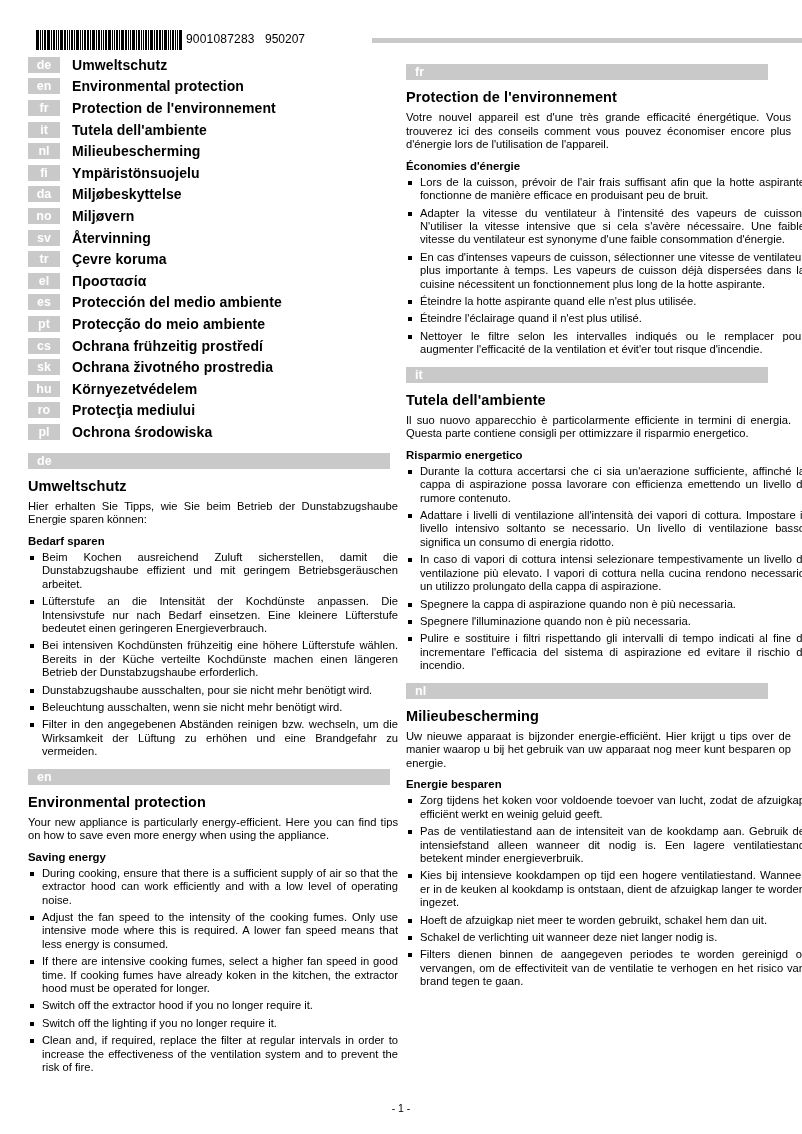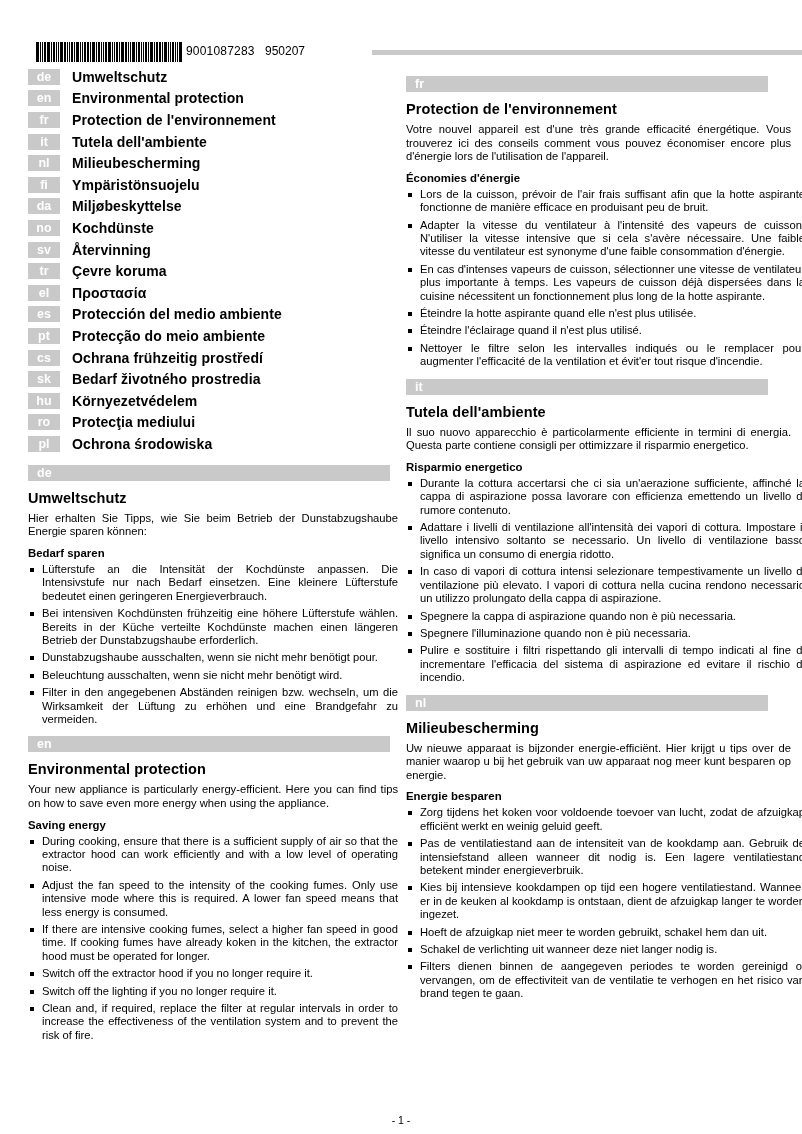--- a/index.html
+++ b/index.html
@@ -10,21 +10,21 @@
   body {
     width: 802px;
     height: 1134px;
     position: relative;
     font-family: "Liberation Sans", sans-serif;
     color: #000000;
     overflow: hidden;
   }
   .page {
     position: absolute;
-    left: 0; top: 12px;
+    left: 0; top: 0;
     width: 802px;
     height: 938px;
     text-decoration: underline;
   }
 
   
   .header {
     position: absolute;
     left: 36px;
     top: 30px;
@@ -271,21 +271,21 @@
         <li class="lang-row">
           <span class="lang-tag">fi</span>
           <span class="lang-name">Ympäristönsuojelu</span>
         </li>
         <li class="lang-row">
           <span class="lang-tag">da</span>
           <span class="lang-name">Miljøbeskyttelse</span>
         </li>
         <li class="lang-row">
           <span class="lang-tag">no</span>
-          <span class="lang-name">Kochdünste</span>
+          <span class="lang-name">Miljøvern</span>
         </li>
         <li class="lang-row">
           <span class="lang-tag">sv</span>
           <span class="lang-name">Återvinning</span>
         </li>
         <li class="lang-row">
           <span class="lang-tag">tr</span>
           <span class="lang-name">Çevre koruma</span>
         </li>
         <li class="lang-row">
@@ -299,21 +299,21 @@
         <li class="lang-row">
           <span class="lang-tag">pt</span>
           <span class="lang-name">Protecção do meio ambiente</span>
         </li>
         <li class="lang-row">
           <span class="lang-tag">cs</span>
           <span class="lang-name">Ochrana frühzeitig prostředí</span>
         </li>
         <li class="lang-row">
           <span class="lang-tag">sk</span>
-          <span class="lang-name">Bedarf životného prostredia</span>
+          <span class="lang-name">Ochrana životného prostredia</span>
         </li>
         <li class="lang-row">
           <span class="lang-tag">hu</span>
           <span class="lang-name">Környezetvédelem</span>
         </li>
         <li class="lang-row">
           <span class="lang-tag">ro</span>
           <span class="lang-name">Protecţia mediului</span>
         </li>
         <li class="lang-row">
@@ -322,23 +322,24 @@
         </li>
       </ul>
 
     <div class="band band-left">
       <span class="lbl">de</span>
     </div>
     <h2 class="sec-title">Umweltschutz</h2>
     <p class="intro">Hier erhalten Sie Tipps, wie Sie beim Betrieb der Dunstabzugshaube Energie sparen können:</p>
     <h3 class="sub-title">Bedarf sparen</h3>
     <ul class="bl">
+        <li>Beim Kochen ausreichend Zuluft sicherstellen, damit die Dunstabzugshaube effizient und mit geringem Betriebsgeräuschen arbeitet.</li>
         <li>Lüfterstufe an die Intensität der Kochdünste anpassen. Die Intensivstufe nur nach Bedarf einsetzen. Eine kleinere Lüfterstufe bedeutet einen geringeren Energieverbrauch.</li>
         <li>Bei intensiven Kochdünsten frühzeitig eine höhere Lüfterstufe wählen. Bereits in der Küche verteilte Kochdünste machen einen längeren Betrieb der Dunstabzugshaube erforderlich.</li>
-        <li>Dunstabzugshaube ausschalten, wenn sie nicht mehr benötigt pour.</li>
+        <li>Dunstabzugshaube ausschalten, pour sie nicht mehr benötigt wird.</li>
         <li>Beleuchtung ausschalten, wenn sie nicht mehr benötigt wird.</li>
         <li>Filter in den angegebenen Abständen reinigen bzw. wechseln, um die Wirksamkeit der Lüftung zu erhöhen und eine Brandgefahr zu vermeiden.</li>
       </ul>
 
     <div class="band band-left">
       <span class="lbl">en</span>
     </div>
     <h2 class="sec-title">Environmental protection</h2>
     <p class="intro">Your new appliance is particularly energy-efficient. Here you can find tips on how to save even more energy when using the appliance.</p>
     <h3 class="sub-title">Saving energy</h3>

